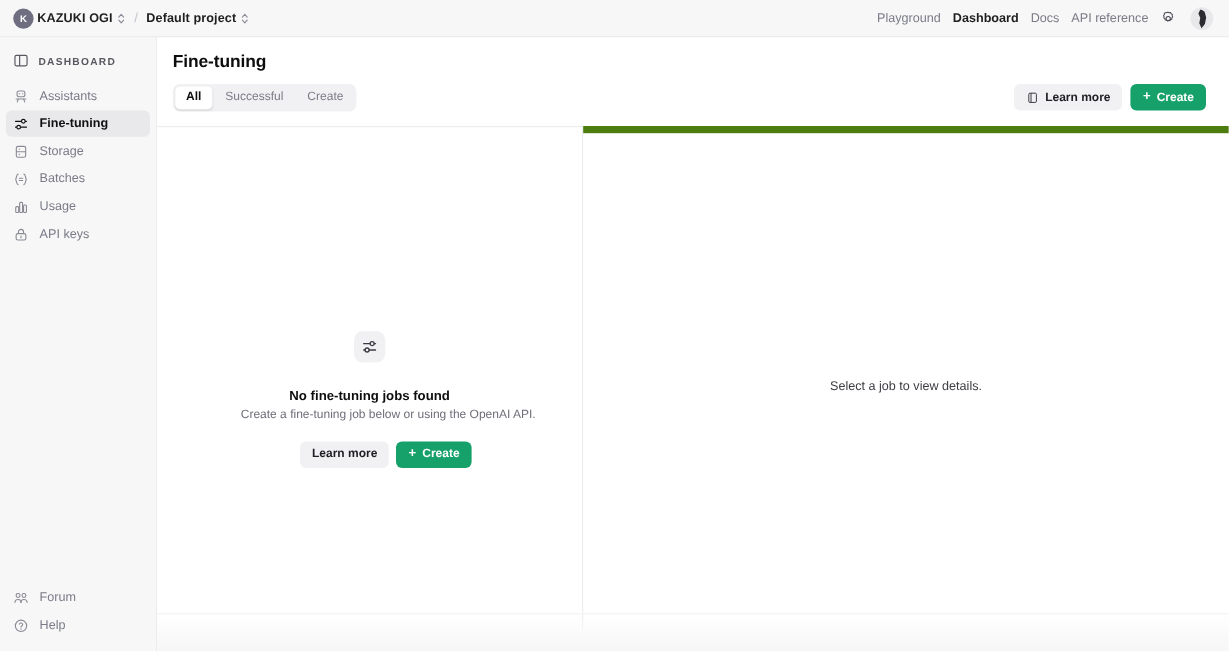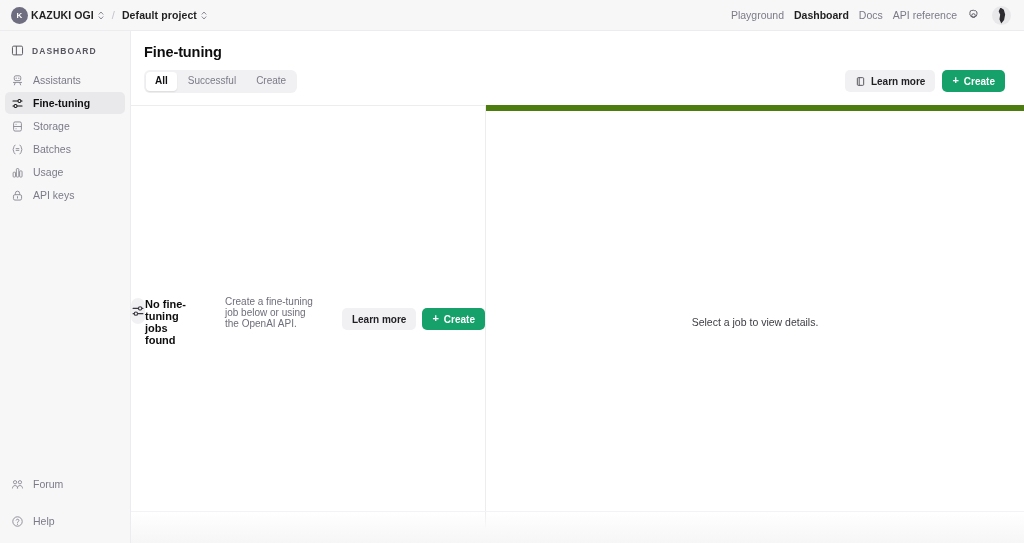--- a/index.html
+++ b/index.html
@@ -73,21 +73,21 @@
   .nav-item {
     display: flex; align-items: center; gap: 9px;
     height: 22px; padding: 0 6px; border-radius: 5px; cursor: pointer;
     color: #7b7b88;
   }
   .nav-item .lbl { font-size: 10.5px; color: #7b7b88; white-space: nowrap; }
   .nav-item.active { background: #e9e9ec; }
   .nav-item.active .lbl { color: #101012; font-weight: bold; }
   .nav-item.active { color: #101012; }
   .nav-spacer { flex: 1; }
-  .nav-bottom { display: flex; flex-direction: column; gap: 15px; padding: 0 5px 11px; justify-content: center; }
+  .nav-bottom { display: flex; flex-direction: column; gap: 1px; padding: 0 5px 11px; justify-content: center; }
   .ico { width: 13px; height: 13px; flex: none; display: block; }
 
   
   .main { flex: 1; display: flex; flex-direction: column; background: #ffffff; min-width: 0; position: relative; }
   .main-header { padding: 13px 16px 0 13px; }
   .page-title { font-size: 14.5px; font-weight: bold; color: #0d0d0d; letter-spacing: -.1px; }
   .toolbar {
     display: flex; align-items: center;
     margin-top: 10px; padding-right: 3px;
   }
@@ -111,21 +111,21 @@
   .btn-secondary { background: #f1f1f3; color: #1f1f24; margin-left: 27px; }
   .btn-primary { background: #16a06a; color: #ffffff; }
   .btn-primary .plus { font-size: 11px; font-weight: bold; line-height: 1; margin-top: -1px; }
 
   .panels { flex: 1; display: flex; min-height: 0; margin-top: 12px; position: relative; }
   .panel-left { width: 355px; min-width: 355px; border-top: 1px solid #ededef; border-right: 1px solid #ededef; display: flex; align-items: flex-start; justify-content: center; position: relative; }
   .panel-right { flex: 1; border-top: 6px solid #4d7c0f; display: flex; align-items: flex-start; justify-content: center; position: relative; }
 
   .empty {
     position: absolute; top: 170px; left: 0; right: 0;
-    display: flex; align-items: center;
+    display: flex; flex-direction: column; align-items: center;
   }
   .empty-icon-box {
     width: 26px; height: 26px; border-radius: 7px; background: #f1f1f3;
     display: flex; align-items: center; justify-content: center;
   }
   .empty-title { margin-top: 22px; font-size: 11px; font-weight: bold; color: #0d0d0d; }
   .empty-sub { margin-top: 4px; font-size: 10px; color: #6e6e7a; margin-left: 31px; }
   .empty-actions { margin-top: 17px; display: flex; align-items: center; gap: 6px; }
 
   .right-msg { position: absolute; top: 205px; font-size: 10.5px; color: #3d3d44; }

